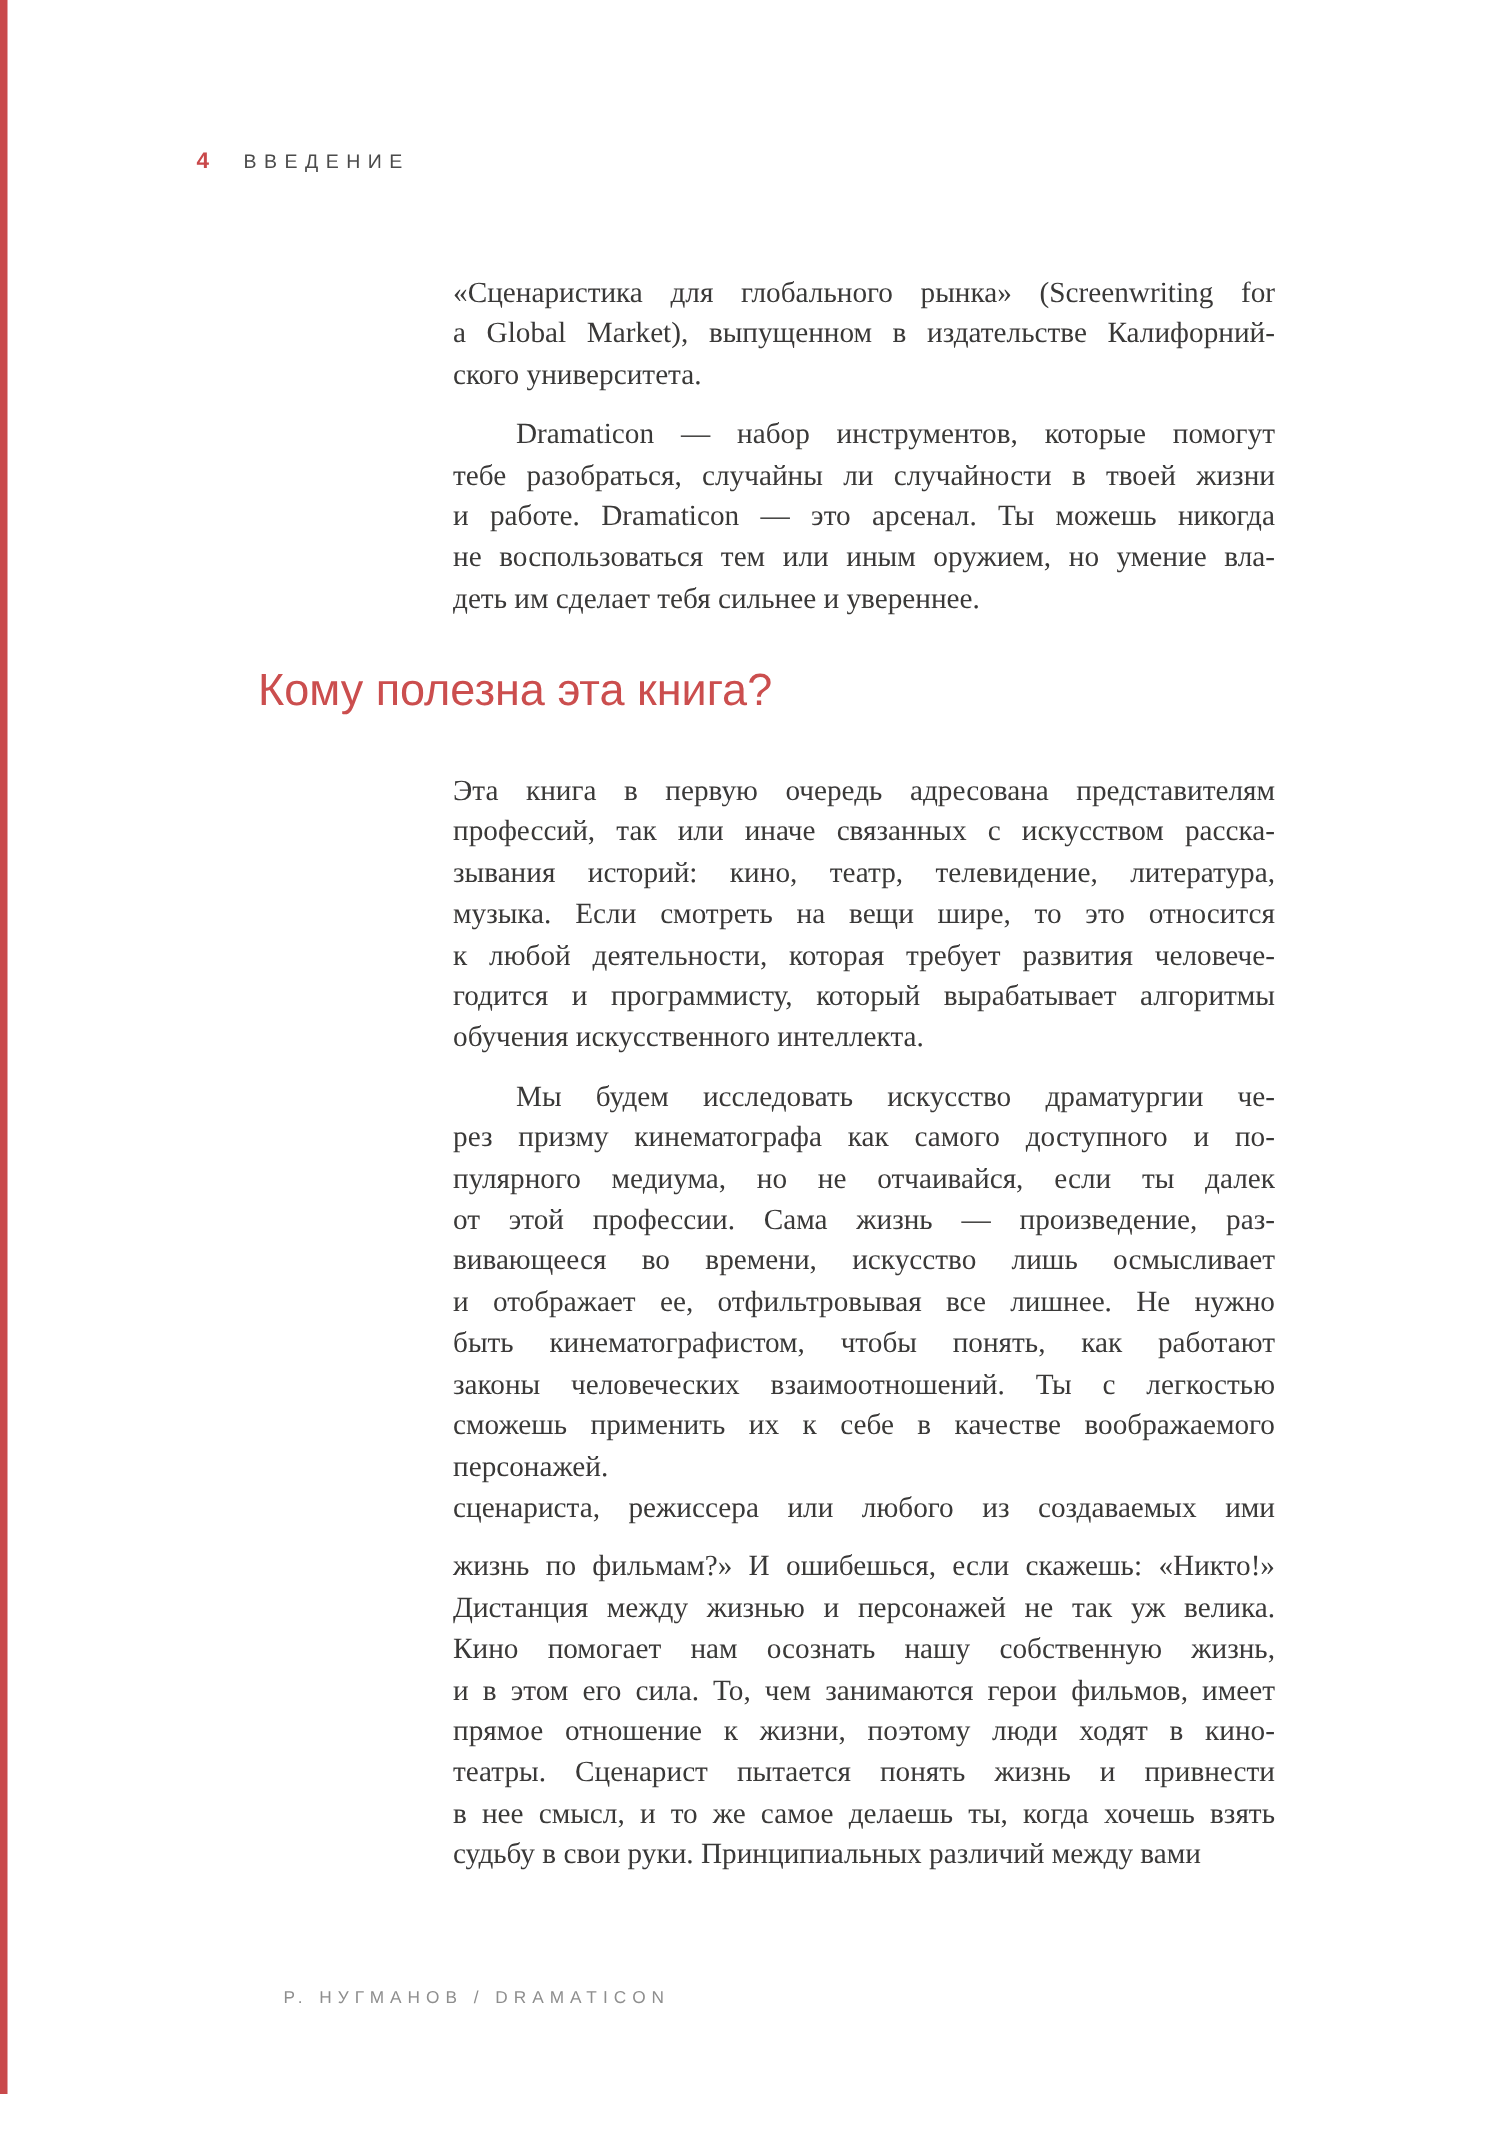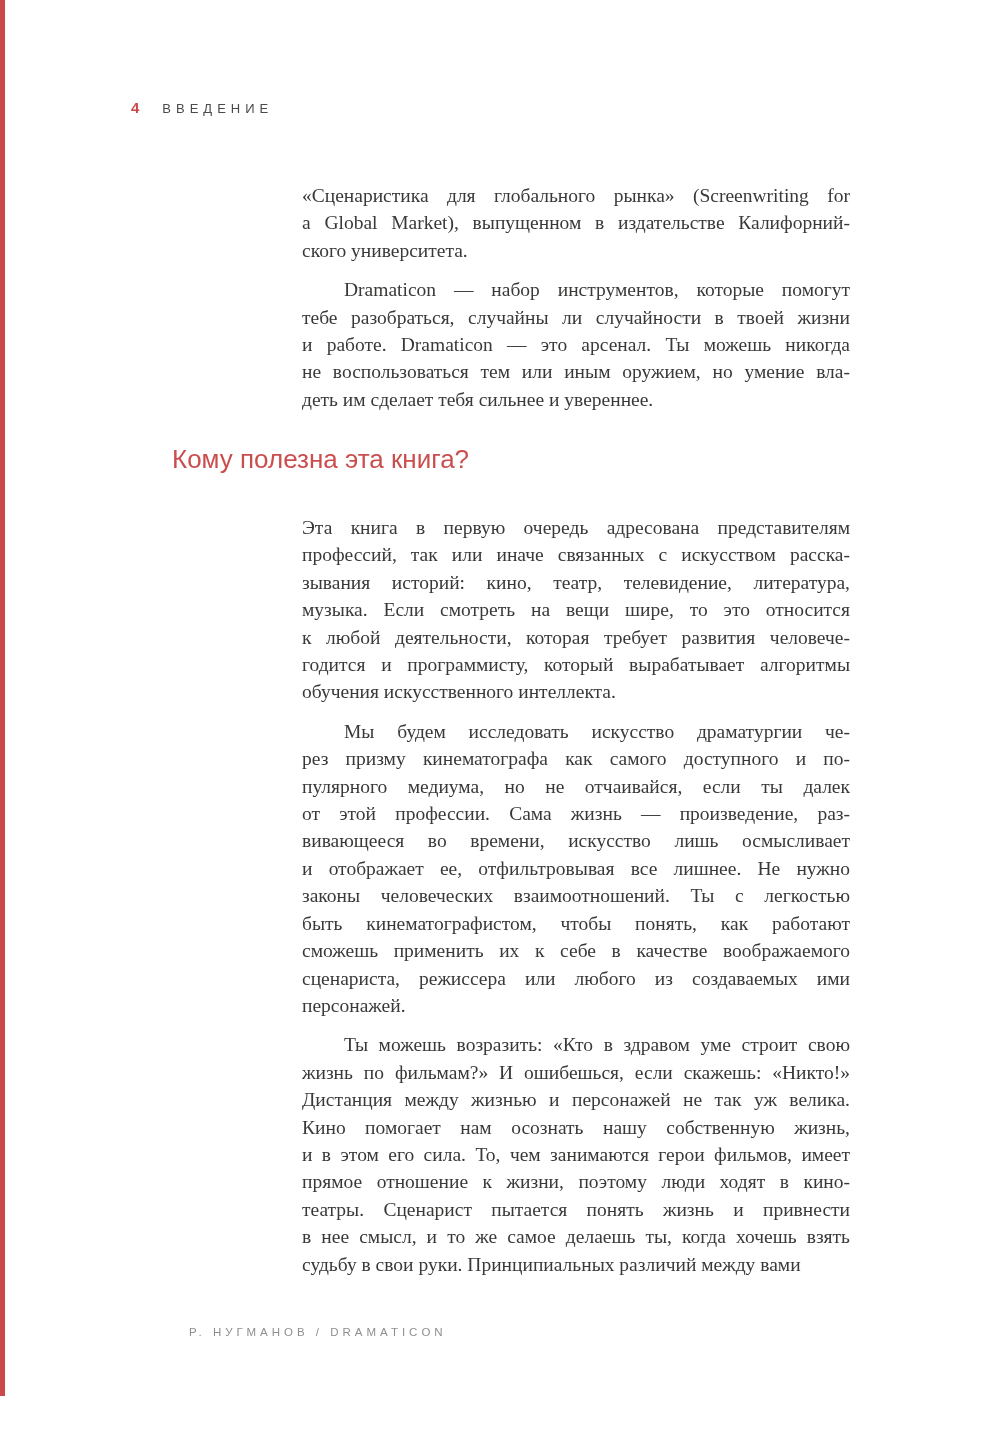--- a/index.html
+++ b/index.html
@@ -50,21 +50,21 @@
   .line {
     text-align: justify;
     text-align-last: justify;
   }
   .line.last { text-align-last: left; }
   .line.indent { padding-left: 42px; }
   .section-heading {
     position: absolute;
     top: 444px; left: 172px;
     font-family: "Liberation Sans", "DejaVu Sans", sans-serif;
-    font-size: 26px;
+    font-size: 30px;
     font-weight: 400;
     color: #cb4e4e;
     letter-spacing: 0px;
   }
   .page-footer {
     position: absolute;
     top: 1326px; left: 189px;
     font-family: "Liberation Sans", "DejaVu Sans", sans-serif;
     font-size: 11.5px;
     letter-spacing: 4px;
@@ -110,28 +110,27 @@
         <div class="line">годится и программисту, который вырабатывает алгоритмы</div>
         <div class="line last">обучения искусственного интеллекта.</div>
       </div>
       <div class="para">
         <div class="line indent">Мы будем исследовать искусство драматургии че-</div>
         <div class="line">рез призму кинематографа как самого доступного и по-</div>
         <div class="line">пулярного медиума, но не отчаивайся, если ты далек</div>
         <div class="line">от этой профессии. Сама жизнь — произведение, раз-</div>
         <div class="line">вивающееся во времени, искусство лишь осмысливает</div>
         <div class="line">и отображает ее, отфильтровывая все лишнее. Не нужно</div>
+        <div class="line">быть кинематографистом, чтобы понять, как работают</div>
         <div class="line">законы человеческих взаимоотношений. Ты с легкостью</div>
-        <div class="line">быть кинематографистом, чтобы понять, как работают</div>
         <div class="line">сможешь применить их к себе в качестве воображаемого</div>
+        <div class="line last">персонажей.</div>
         <div class="line">сценариста, режиссера или любого из создаваемых ими</div>
-        <div class="line last">персонажей.</div>
       </div>
       <div class="para">
-        <div class="line indent">Ты можешь возразить: «Кто в здравом уме строит свою</div>
         <div class="line">жизнь по фильмам?» И ошибешься, если скажешь: «Никто!»</div>
         <div class="line">Дистанция между жизнью и персонажей не так уж велика.</div>
         <div class="line">Кино помогает нам осознать нашу собственную жизнь,</div>
         <div class="line">и в этом его сила. То, чем занимаются герои фильмов, имеет</div>
         <div class="line">прямое отношение к жизни, поэтому люди ходят в кино-</div>
         <div class="line">театры. Сценарист пытается понять жизнь и привнести</div>
         <div class="line">в нее смысл, и то же самое делаешь ты, когда хочешь взять</div>
         <div class="line last">судьбу в свои руки. Принципиальных различий между вами</div>
       </div>
     </div>

